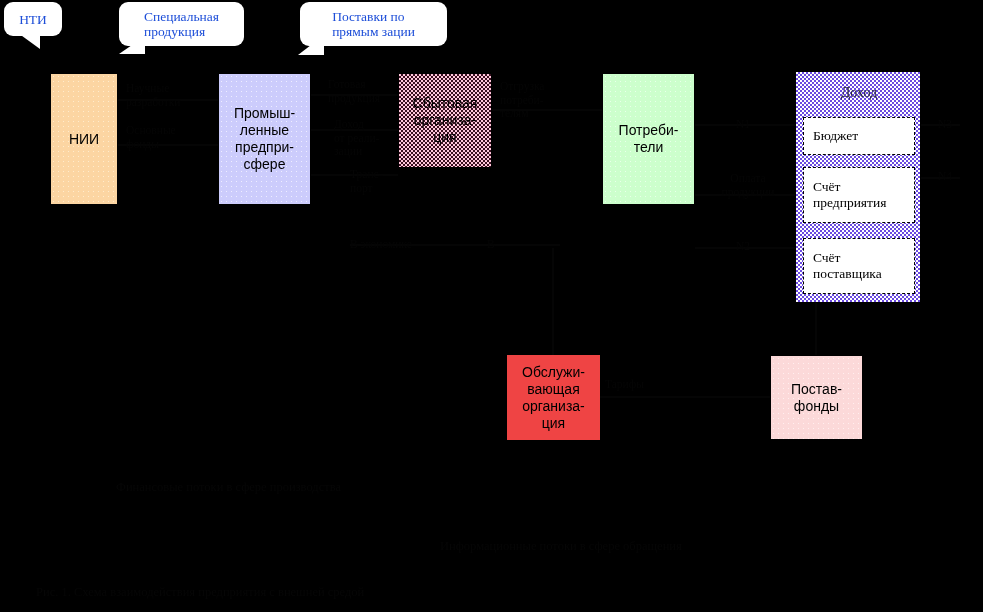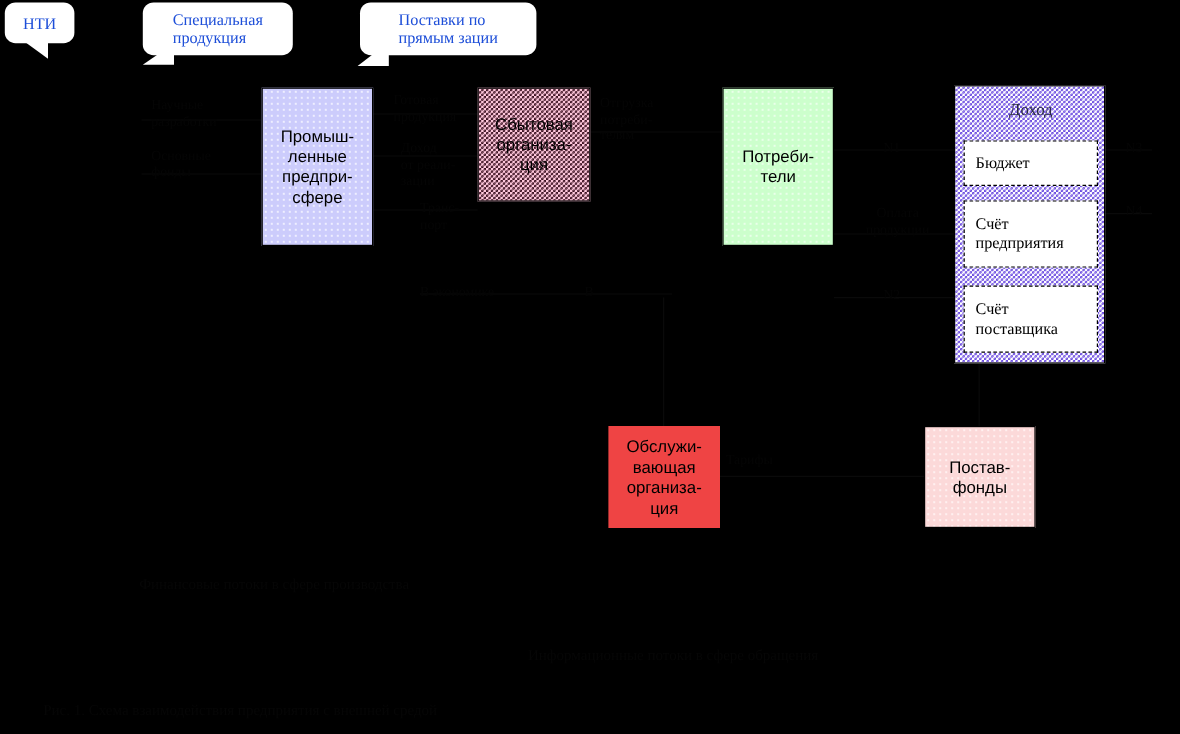--- a/index.html
+++ b/index.html
@@ -136,20 +136,23 @@
 продукция</span>
     <span class="tail" style="left:0px;top:34px;border-width:0 0 18px 26px;border-color:transparent transparent #fff transparent;"></span>
   </div>
 
   <div class="callout" style="left:300px;top:2px;width:147px;height:44px;white-space:pre-line;">
     <span>Поставки по
 прямым зации</span>
     <span class="tail" style="left:-2px;top:33px;border-width:0 0 20px 26px;border-color:transparent transparent #fff transparent;"></span>
   </div>
 
+  <div class="box pat-dots-peach" style="left:50px;top:73px;width:68px;height:132px;white-space:pre-line;">
+    <span class="box-inner">НИИ</span>
+  </div>
 
   <div class="box pat-dots-lav" style="left:218px;top:73px;width:93px;height:132px;white-space:pre-line;">
     <span class="box-inner">Промыш-
 ленные
 предпри-
 сфере</span>
   </div>
 
   <div class="box pat-check-pink" style="left:398px;top:73px;width:94px;height:95px;white-space:pre-line;">
     <span class="box-inner">Сбытовая

